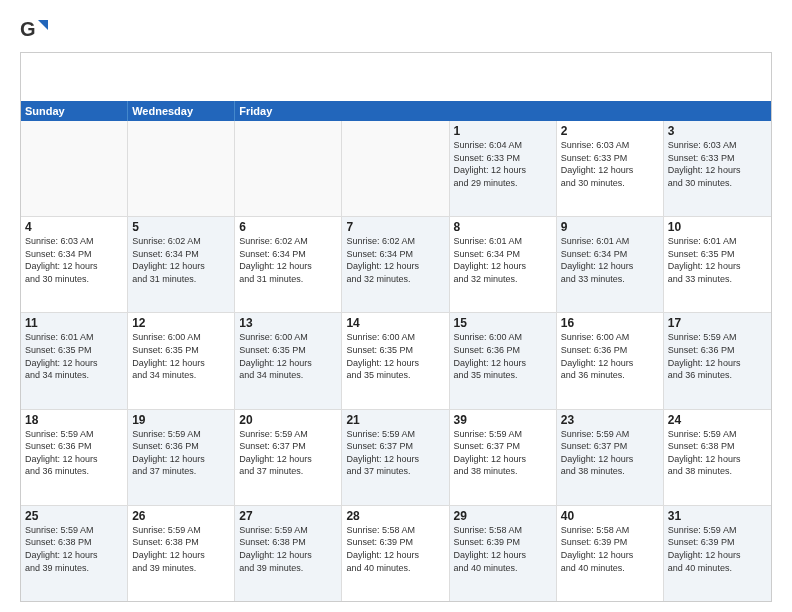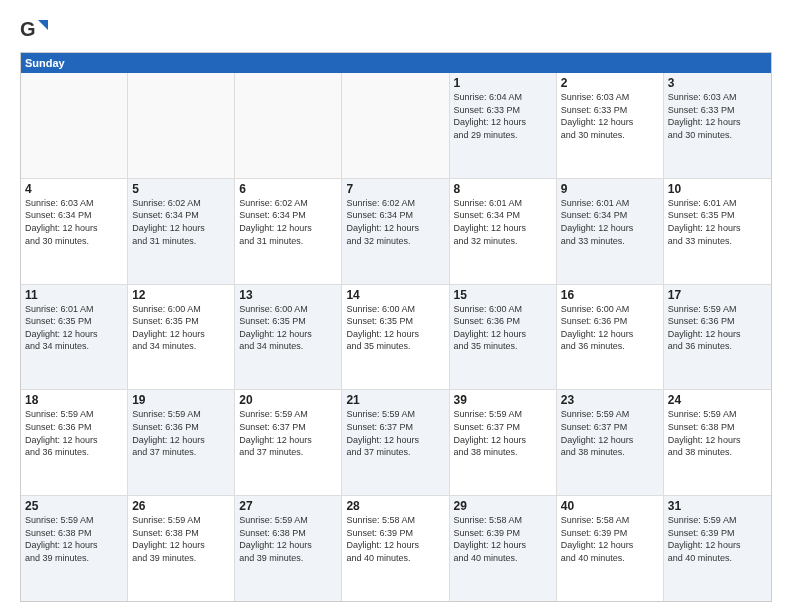--- a/index.html
+++ b/index.html
@@ -62,20 +62,21 @@
     .calendar {
       flex: 1;
       display: flex;
       flex-direction: column;
       border: 1px solid #ccc;
     }
     .cal-header {
       display: grid;
       grid-template-columns: repeat(7, 1fr);
       background: #2266bb;
+      margin-top: 48px;
     }
     .cal-header-cell {
       color: #fff;
       font-size: 11px;
       font-weight: bold;
       padding: 4px 4px;
       text-align: left;
       border-right: 1px solid #4488cc;
     }
     .cal-header-cell:last-child { border-right: none; }
@@ -133,20 +134,22 @@
     </div>
     <div class="title-block">
       <div class="title-month"></div>
       <div class="title-location"></div>
     </div>
   </div>
 
   <div class="calendar">
     <div class="cal-header">
     <div class="cal-header-cell">Sunday</div>
+        <div class="cal-header-cell">Wednesday</div>
+        <div class="cal-header-cell">Friday</div>
       </div>
     <div class="cal-body">
     <div class="cal-row">
           <div class="cal-cell empty"></div>
           <div class="cal-cell empty"></div>
           <div class="cal-cell empty"></div>
           <div class="cal-cell empty"></div>
           <div class="cal-cell shaded">
             <span class="day-num">1</span>
             <div class="cell-text">Sunrise: 6:04 AM<br>Sunset: 6:33 PM<br>Daylight: 12 hours<br>and 29 minutes.</div>

